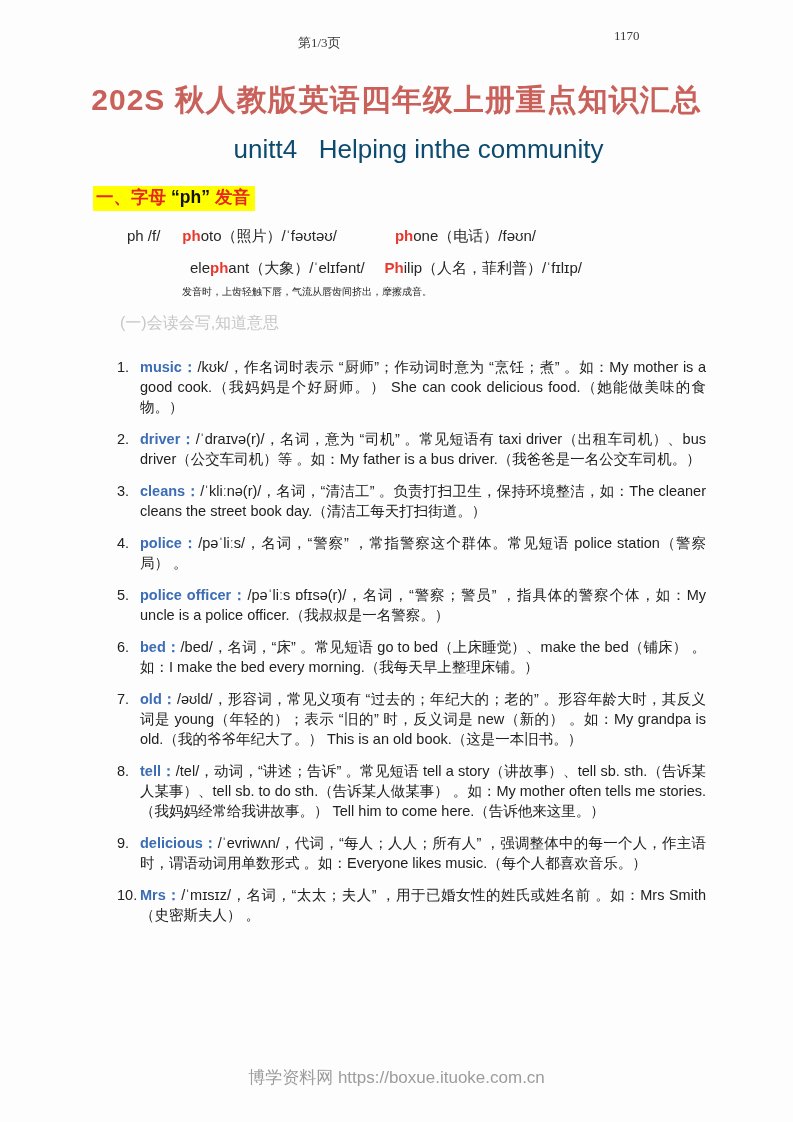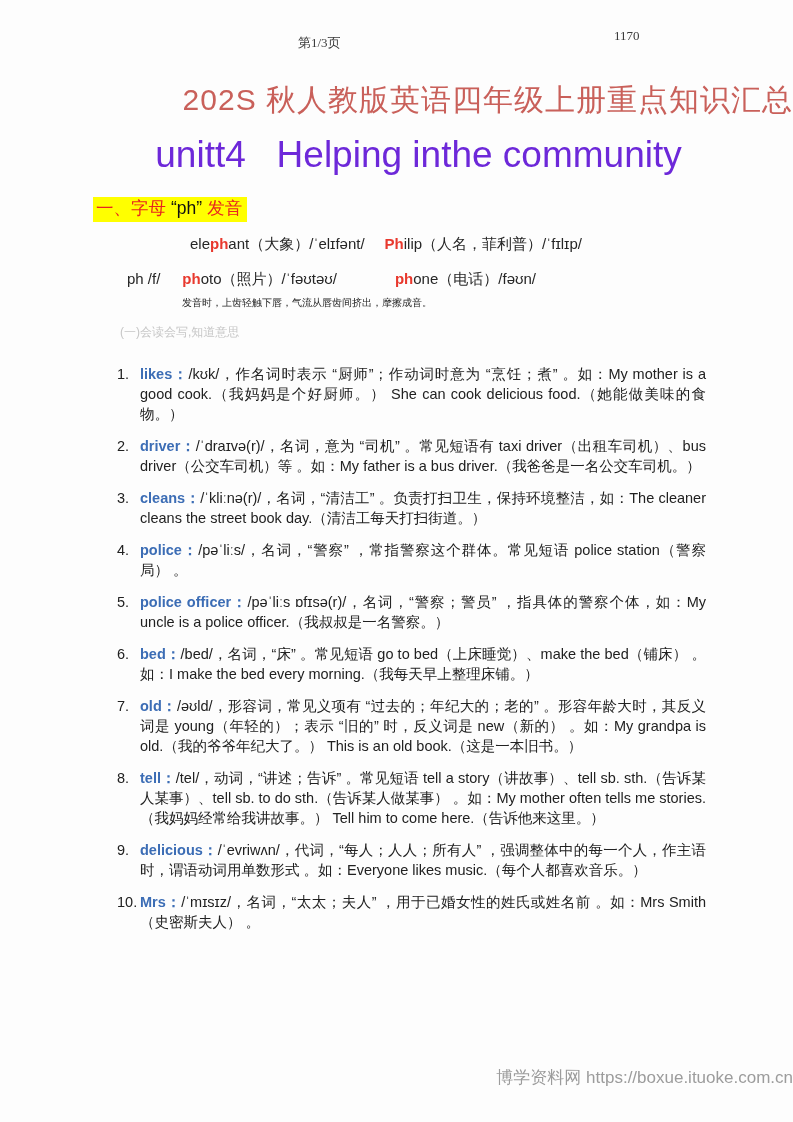--- a/index.html
+++ b/index.html
@@ -22,64 +22,64 @@
     font-family: "Liberation Serif", "DejaVu Serif", serif;
     font-size: 13px;
     color: #3a3a3a;
   }
   .page-indicator { position: absolute; left: 298px; top: 6px; }
   .doc-number   { position: absolute; left: 614px; top: 0; }
 
   
   .title {
     margin-top: 60px;
-    text-align: right;
+    text-align: center;
     font-size: 30px;
-    font-weight: 400;
+    font-weight: 700;
     letter-spacing: 1px;
     color: #c9605a;
   }
   .subtitle {
     margin-top: 13px;
     text-align: center;
-    font-size: 37px;
+    font-size: 26px;
     font-weight: 500;
-    color: #6d28d9;
+    color: #0c4a6e;
     white-space: pre;
     padding-left: 44px;
   }
 
   
   .sec-heading-wrap { margin: 21px 0 0 93px; }
   .sec2-wrap { margin-top: 24px; }
   .sec-heading {
     display: inline-block;
     background: #ffff00;
     padding: 1px 5px 2px 3px;
     font-size: 17.5px;
-    font-weight: 400;
+    font-weight: 700;
     line-height: 1.25;
   }
   .sec-heading .red { color: #e8251f; }
   .sec-heading .black { color: #111; margin: 0 5px; }
 
   
   .phonics-line { font-size: 15px; color: #262626; }
   .line1 { margin: 16px 0 0 127px; }
   .line2 { margin: 13px 0 0 190px; }
   .ph { color: #e8392e; font-weight: 600; }
   .g-photo { margin-left: 22px; }
   .g-phone { margin-left: 58px; }
   .g-philip { margin-left: 20px; }
   .phonics-note { margin: 7px 0 0 182px; font-size: 10px; color: #262626; }
 
   
   .subheading {
     margin: 14px 0 0 120px;
-    font-size: 12px;
+    font-size: 16px;
     font-weight: 300;
     color: #c6c6c6;
   }
 
   
   .word-list { margin: 23px 0 0 117px; width: 589px; }
   .word-item {
     display: flex;
     margin-bottom: 12px;
     font-size: 14.5px;
@@ -88,21 +88,21 @@
   .word-item .num { flex: 0 0 23px; color: #212121; }
   .word-item .item-text { flex: 1; text-align: justify; }
   .word-item .word, .word-item .sep { color: #3c6db5; font-weight: 700; }
   .word-item .desc { color: #212121; }
 
   
   .doc-footer {
     position: absolute;
     left: 0; right: 0;
     top: 1066px;
-    text-align: right;
+    text-align: center;
     font-size: 17px;
     color: #9c9c9c;
   }
 </style>
 </head>
 <body>
 
 <div class="page">
 
   <div class="doc-header">
@@ -110,37 +110,37 @@
     <span class="doc-number">1170</span>
   </div>
 
   <div class="title">202S 秋人教版英语四年级上册重点知识汇总</div>
   <div class="subtitle">unitt4   Helping inthe community</div>
 
   <div class="sec-heading-wrap">
     <span class="sec-heading"><span class="red">一、字母</span><span class="black">“ph”</span><span class="red">发音</span></span>
   </div>
 
+  <div class="phonics-line line1">
+    <span>ph /f/</span><span class="g-photo"><span class="ph">ph</span><span>oto</span><span>（照片）/ˈfəʊtəʊ/</span></span><span class="g-phone"><span class="ph">ph</span><span>one</span><span>（电话）/fəʊn/</span></span>
+  </div>
+
   <div class="phonics-line line2">
     <span><span>ele</span><span class="ph">ph</span><span>ant</span><span>（大象）/ˈelɪfənt/</span></span><span class="g-philip"><span class="ph">Ph</span><span>ilip</span><span>（人名，菲利普）/ˈfɪlɪp/</span></span>
-  </div>
-
-  <div class="phonics-line line1">
-    <span>ph /f/</span><span class="g-photo"><span class="ph">ph</span><span>oto</span><span>（照片）/ˈfəʊtəʊ/</span></span><span class="g-phone"><span class="ph">ph</span><span>one</span><span>（电话）/fəʊn/</span></span>
   </div>
 
   <div class="phonics-note">发音时，上齿轻触下唇，气流从唇齿间挤出，摩擦成音。</div>
 
 
   <div class="subheading">(一)会读会写,知道意思</div>
 
   <div class="word-list">
     <div class="word-item">
       <span class="num">1.</span>
-      <div class="item-text"><span class="word">likes</span><span class="sep">：</span><span class="desc">/kʊk/，作名词时表示 “厨师”；作动词时意为 “烹饪；煮” 。如：My mother is a good cook.（我妈妈是个好厨师。） She can cook delicious food.（她能做美味的食物。）</span></div>
+      <div class="item-text"><span class="word">music</span><span class="sep">：</span><span class="desc">/kʊk/，作名词时表示 “厨师”；作动词时意为 “烹饪；煮” 。如：My mother is a good cook.（我妈妈是个好厨师。） She can cook delicious food.（她能做美味的食物。）</span></div>
     </div>
 
     <div class="word-item">
       <span class="num">2.</span>
       <div class="item-text"><span class="word">driver</span><span class="sep">：</span><span class="desc">/ˈdraɪvə(r)/，名词，意为 “司机” 。常见短语有 taxi driver（出租车司机）、bus driver（公交车司机）等 。如：My father is a bus driver.（我爸爸是一名公交车司机。）</span></div>
     </div>
 
     <div class="word-item">
       <span class="num">3.</span>
       <div class="item-text"><span class="word">cleans</span><span class="sep">：</span><span class="desc">/ˈkliːnə(r)/，名词，“清洁工” 。负责打扫卫生，保持环境整洁，如：The cleaner cleans the street book day.（清洁工每天打扫街道。）</span></div>

